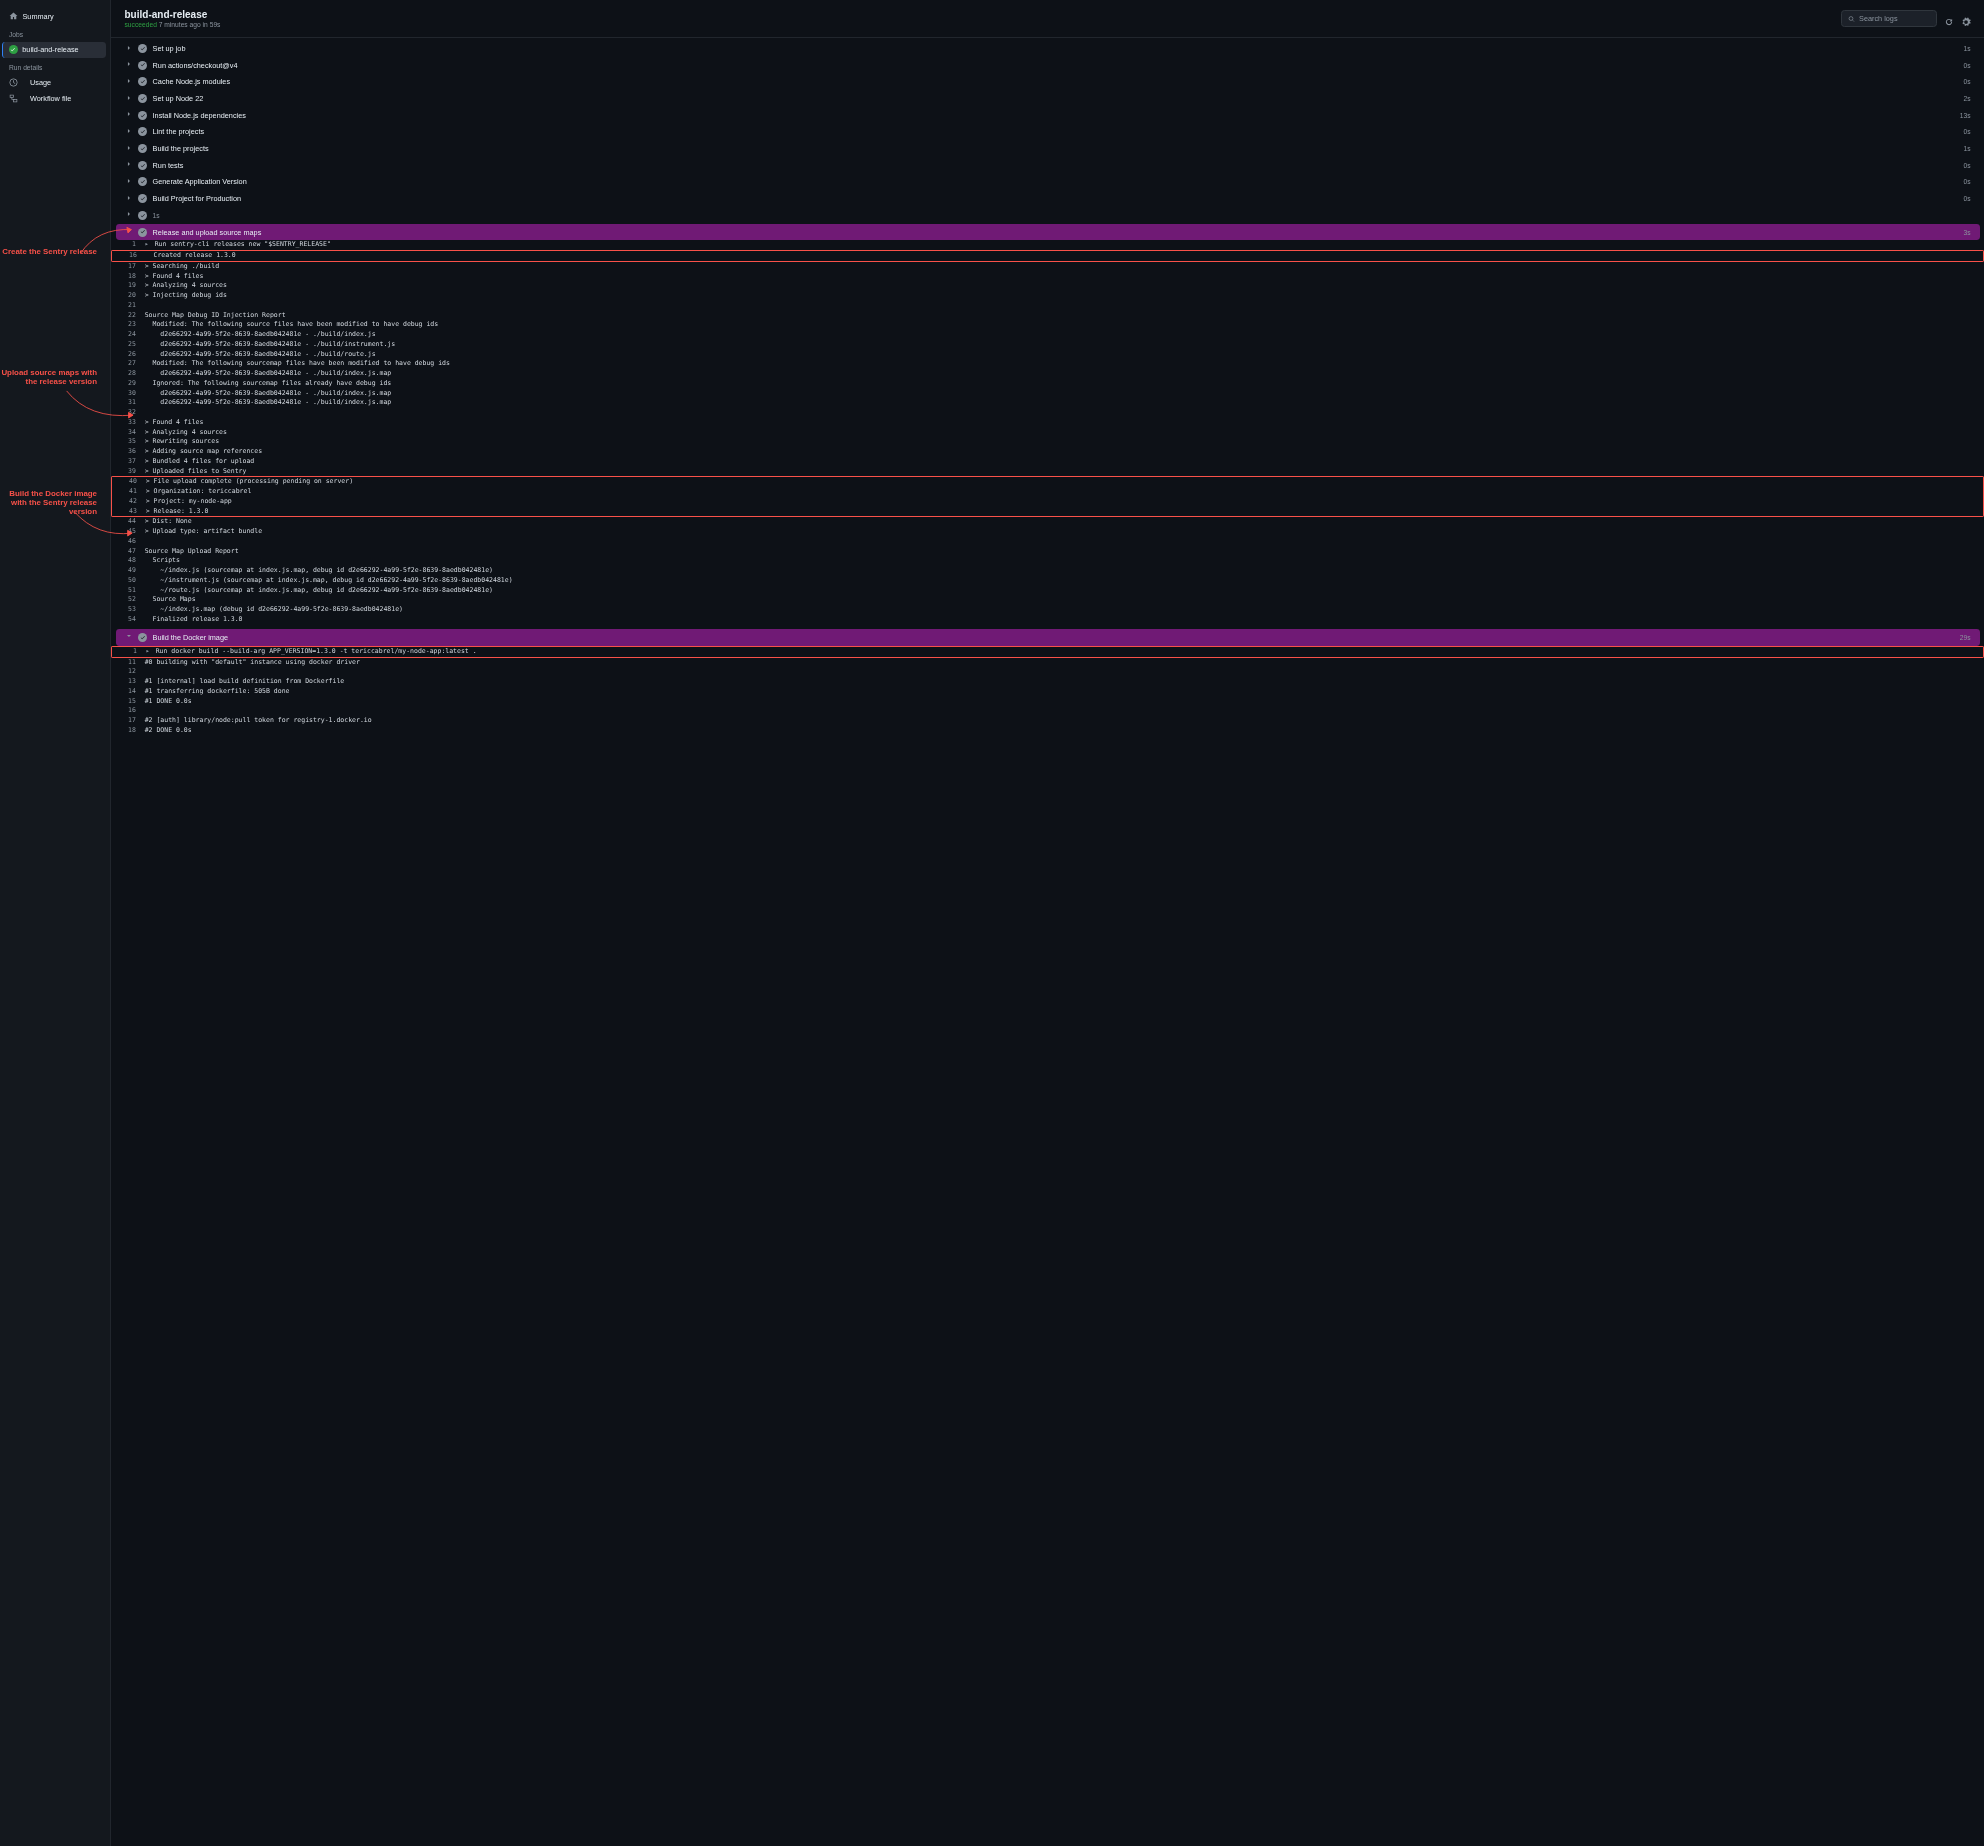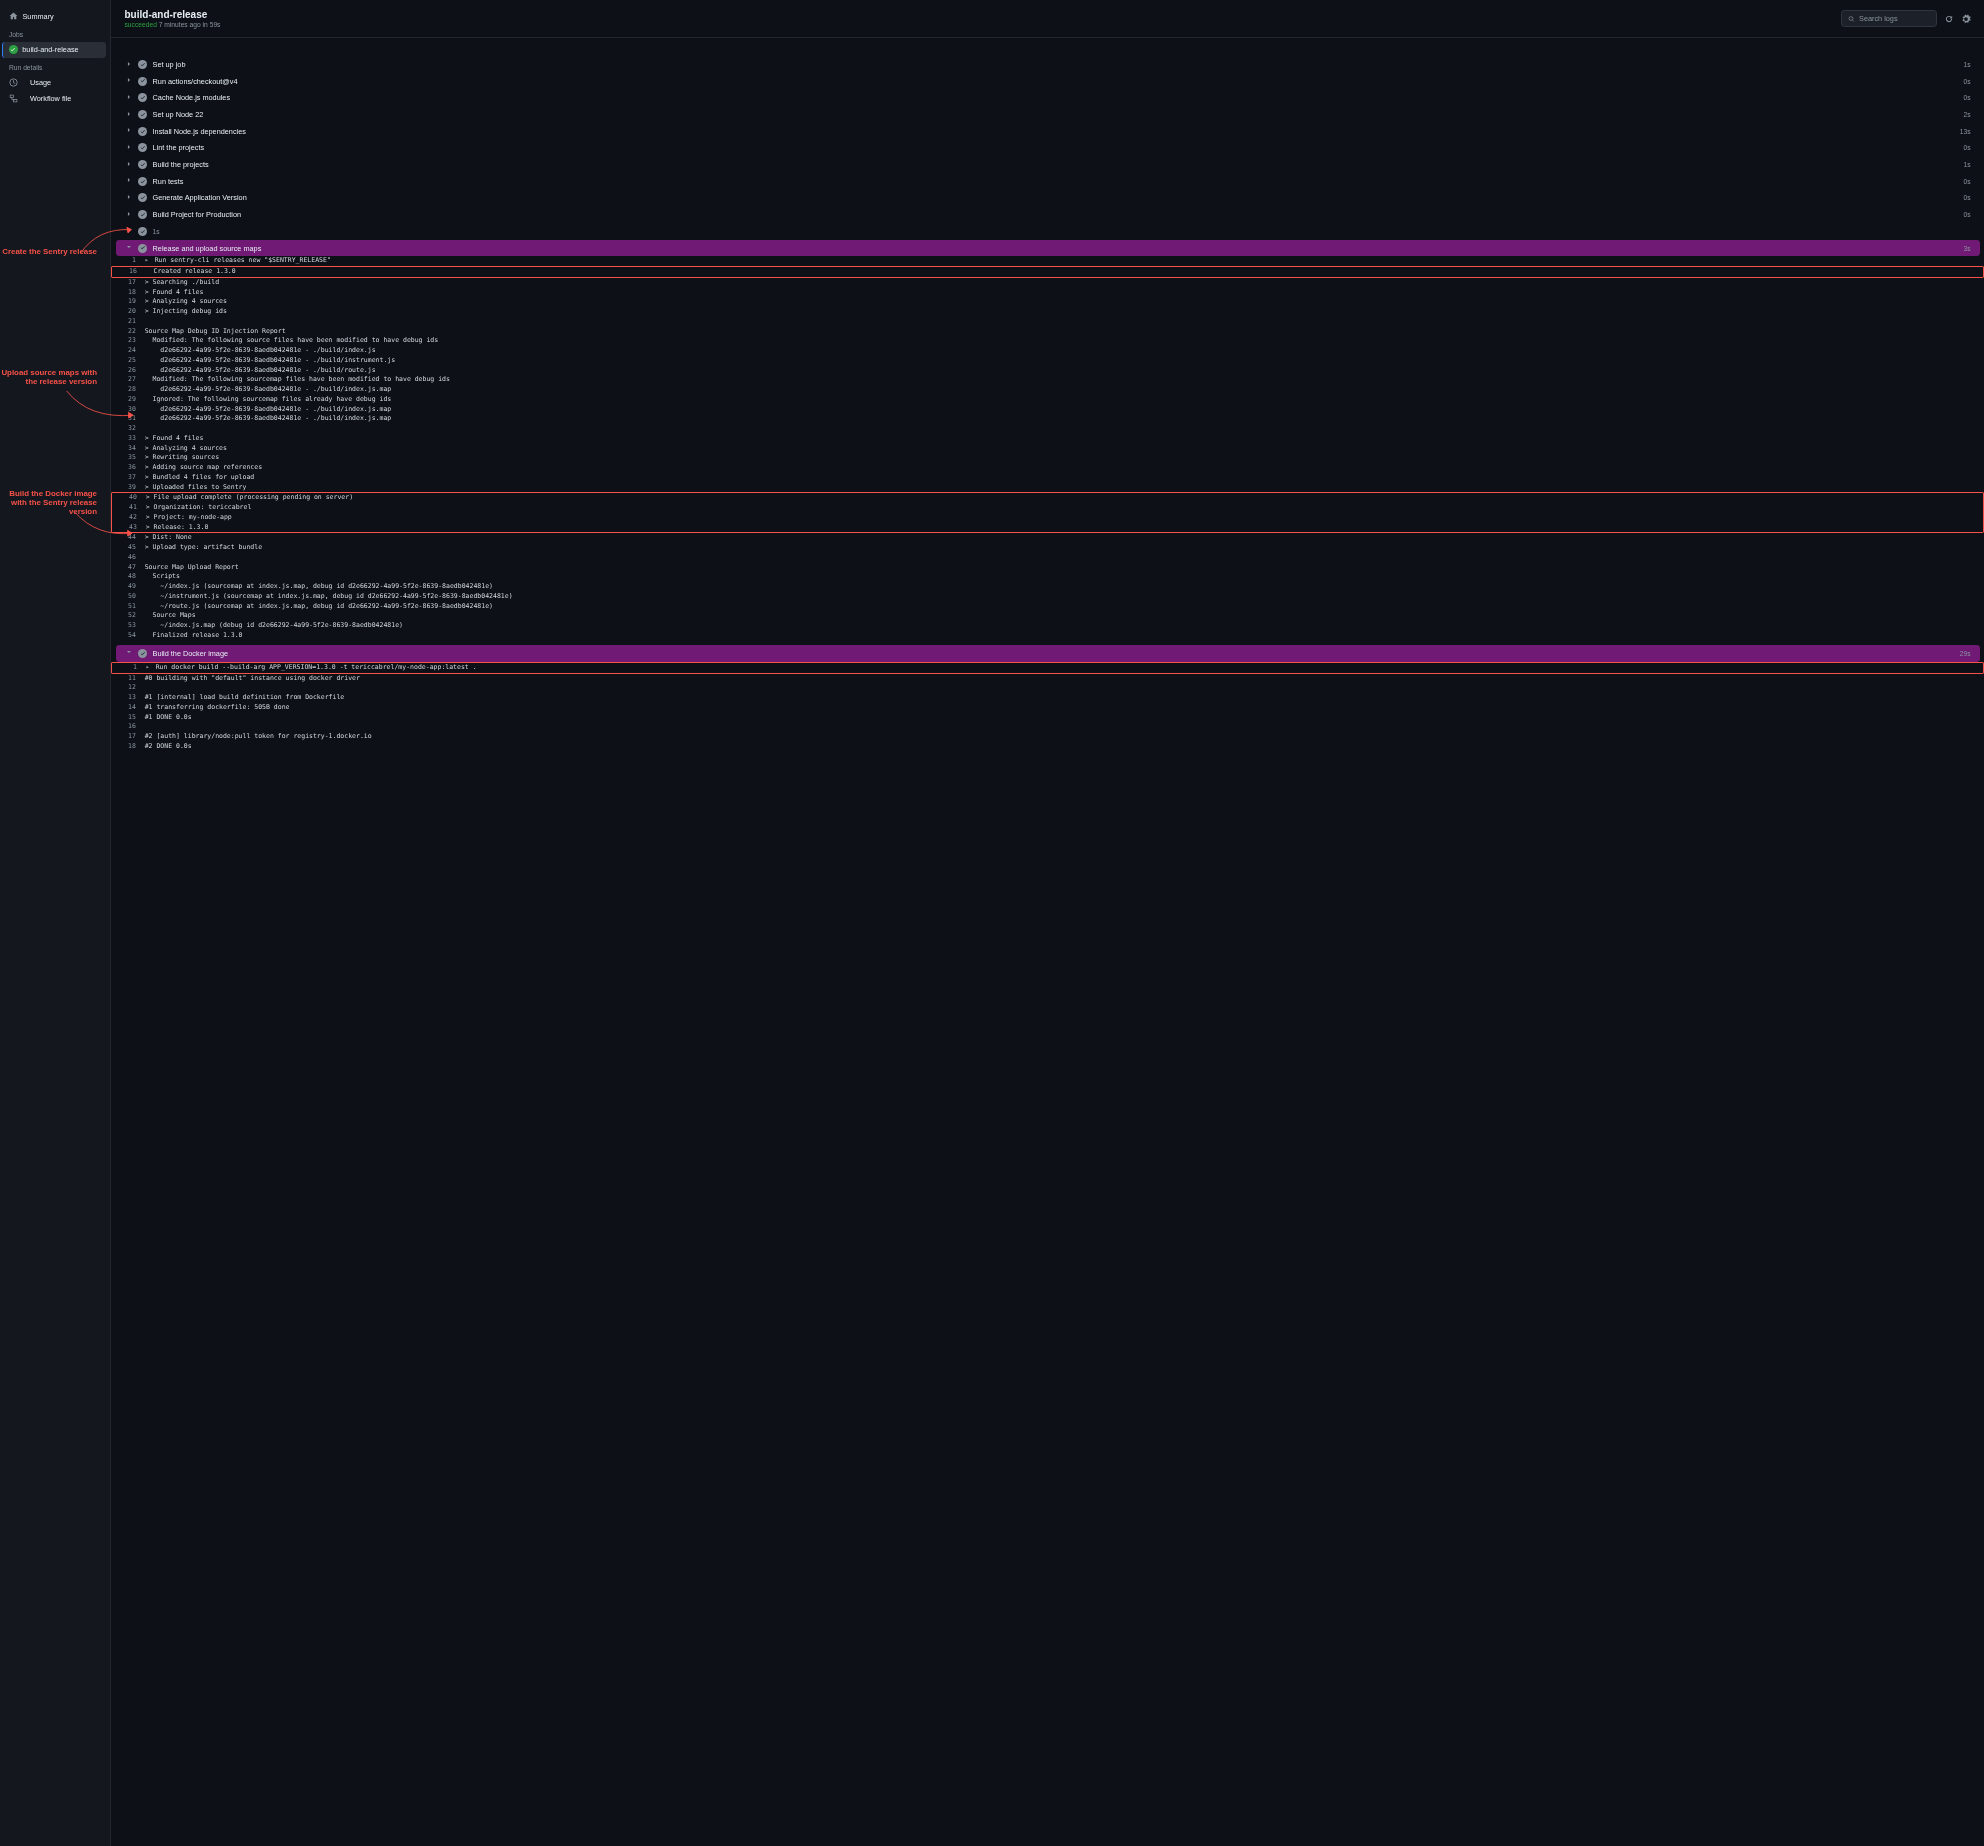--- a/index.html
+++ b/index.html
@@ -68,35 +68,35 @@
 .header {
   display: flex;
   align-items: center;
   padding: 9px 13.5px;
   border-bottom: 0.6px solid #21262d;
 }
 .header-left { flex: 1; }
 .header-title { font-size: 10px; font-weight: 600; color: #e6edf3; margin-bottom: 1.1px; }
 .header-sub { font-size: 6.7px; color: #8b949e; }
 .header-sub .succ { color: #2ea043; }
-.header-actions { display: flex; align-items: center; gap: 6.7px; }
+.header-actions { display: flex; align-items: flex-end; gap: 6.7px; }
 .search-wrap {
   display: flex; align-items: center; gap: 4.5px;
   background: #1c2129; border: 0.6px solid #30363d; border-radius: 3.4px;
   padding: 2.8px 5.6px; width: 96px;
 }
 .search-wrap svg { width: 7.9px; height: 7.9px; fill: #8b949e; }
 .search-wrap input {
   background: transparent; border: none; outline: none; color: #e6edf3;
   font-size: 7.3px; width: 100%;
 }
 .search-wrap input::placeholder { color: #8b949e; }
 .icon-btn { width: 10px; height: 10px; fill: #8b949e; cursor: pointer; }
 
-.steps { padding: 2.2px 0 13.5px 0; margin-top: 16px; }
+.steps { padding: 2.2px 0 13.5px 0; }
 .step-row {
   display: flex; align-items: center; gap: 5.6px;
   padding: 3.4px 13.5px;
   font-size: 7.3px;
   color: #e6edf3;
 }
 .step-row.expanded { background: #701a75; border-radius: 3.4px; margin: 0 4.5px; padding: 3.4px 9px; }
 .step-row .chev { width: 7.9px; height: 7.9px; fill: #8b949e; cursor: pointer; }
 .step-row .status { width: 9px; height: 9px; border-radius: 50%; background: #8b949e; display:flex;align-items:center;justify-content:center; flex-shrink:0;}
 .step-row .status svg { width: 5.6px; height: 5.6px; fill: #0d1117; }

